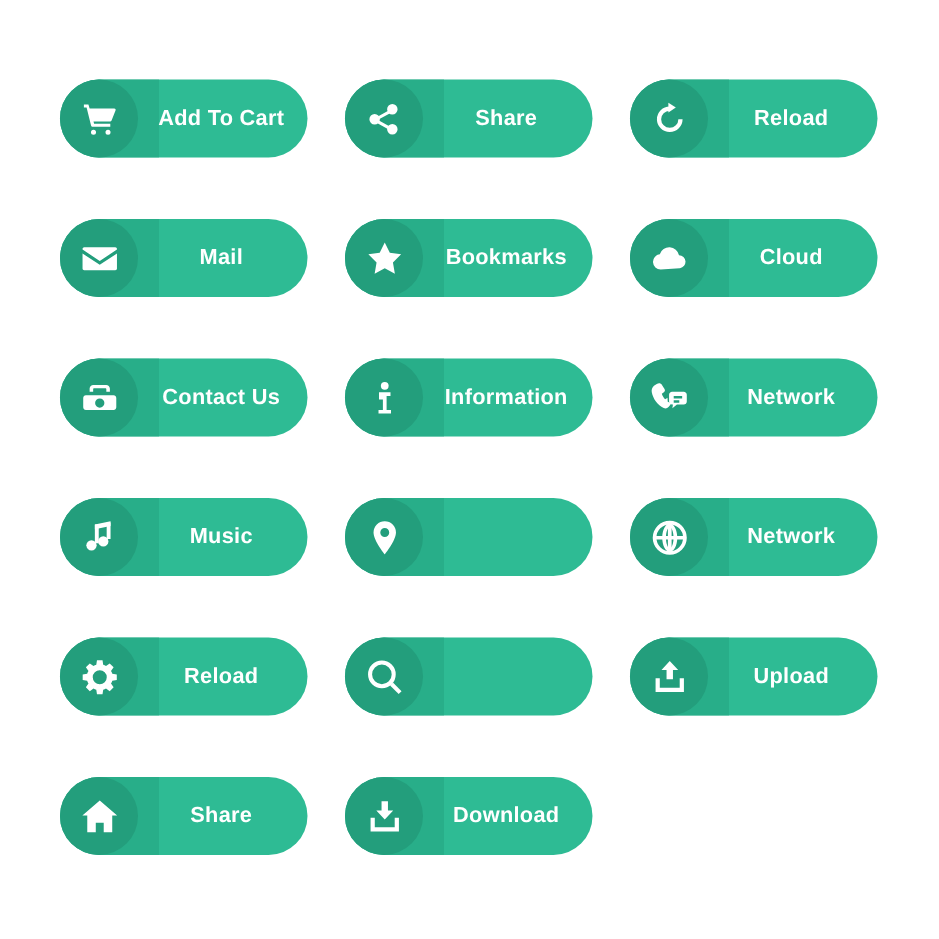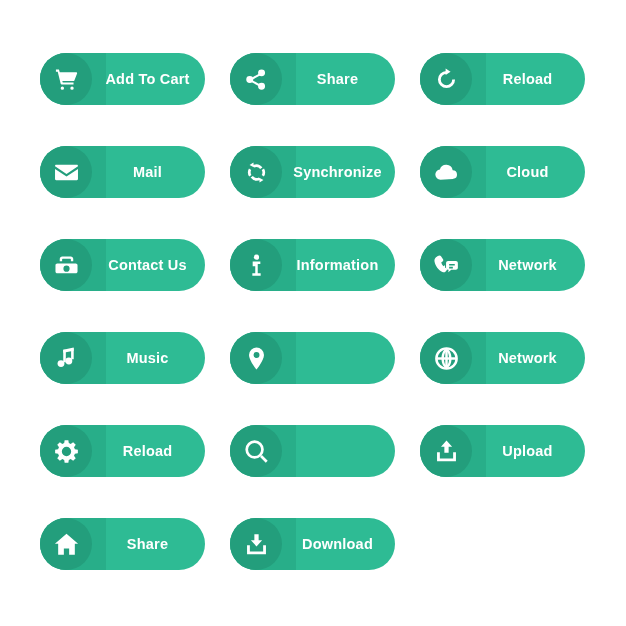--- a/index.html
+++ b/index.html
@@ -135,35 +135,30 @@
     <div class="btn">
       <span class="icon-shadow"></span>
       <span class="icon-badge">
         <svg viewBox="0 0 24 24">
             <path d="M2.8 5.2h18.4c.55 0 1 .45 1 1v.35L12 13.3 1.8 6.55V6.2c0-.55.45-1 1-1zm-1 3.7L12 15.6l10.2-6.7v8.9c0 .55-.45 1-1 1H2.8c-.55 0-1-.45-1-1z"></path>
           </svg>
       </span>
       <span class="label">Mail</span>
     </div>
 
-
-    <div class="btn">
-      <span class="icon-shadow"></span>
-      <span class="icon-badge">
-        <svg viewBox="0 0 24 24">
-          <path d="M12 4.6c2.2 0 4.15 1.15 5.25 2.9l-2.05 1.3A4.25 4.25 0 0 0 12 7.1c-.75 0-1.45.2-2.05.5L8.2 5.85A7.35 7.35 0 0 1 12 4.6z"></path>
-          <path d="M9.3 3.1l.3 4.3-3.75-2.1z"></path>
-          <path d="M12 19.4a7.3 7.3 0 0 1-5.25-2.9l2.05-1.3A4.25 4.25 0 0 0 12 16.9c.75 0 1.45-.2 2.05-.5l1.75 1.75A7.35 7.35 0 0 1 12 19.4z"></path>
-          <path d="M14.7 20.9l-.3-4.3 3.75 2.1z"></path>
-          <path d="M5.3 8.4l1.95 1.3A4.3 4.3 0 0 0 6.8 12c0 .85.25 1.65.7 2.3L5.5 15.65A6.9 6.9 0 0 1 4.3 12c0-1.3.35-2.55 1-3.6z"></path>
-          <path d="M18.7 8.4a6.95 6.95 0 0 1 1 3.6c0 1.35-.4 2.6-1.1 3.65l-2-1.35c.45-.65.7-1.45.7-2.3 0-.85-.25-1.65-.65-2.3z"></path>
-        </svg>
-      </span>
-      <span class="label">Synchronize</span>
-    </div>
+    <div class="btn">
+      <span class="icon-shadow"></span>
+      <span class="icon-badge">
+        <svg viewBox="0 0 24 24">
+            <path d="M12 2.3l3 6.1 6.7 1-4.85 4.75 1.15 6.7L12 17.7l-6 3.15 1.15-6.7L2.3 9.4l6.7-1z"></path>
+          </svg>
+      </span>
+      <span class="label">Bookmarks</span>
+    </div>
+
 
     <div class="btn">
       <span class="icon-shadow"></span>
       <span class="icon-badge">
         <svg viewBox="0 0 24 24">
             <path d="M6.6 18.4a4.55 4.55 0 0 1-.5-9.07A5.9 5.9 0 0 1 17.5 9.9a3.9 3.9 0 0 1 .55 7.75l-.25.05z"></path>
           </svg>
       </span>
       <span class="label">Cloud</span>
     </div>

